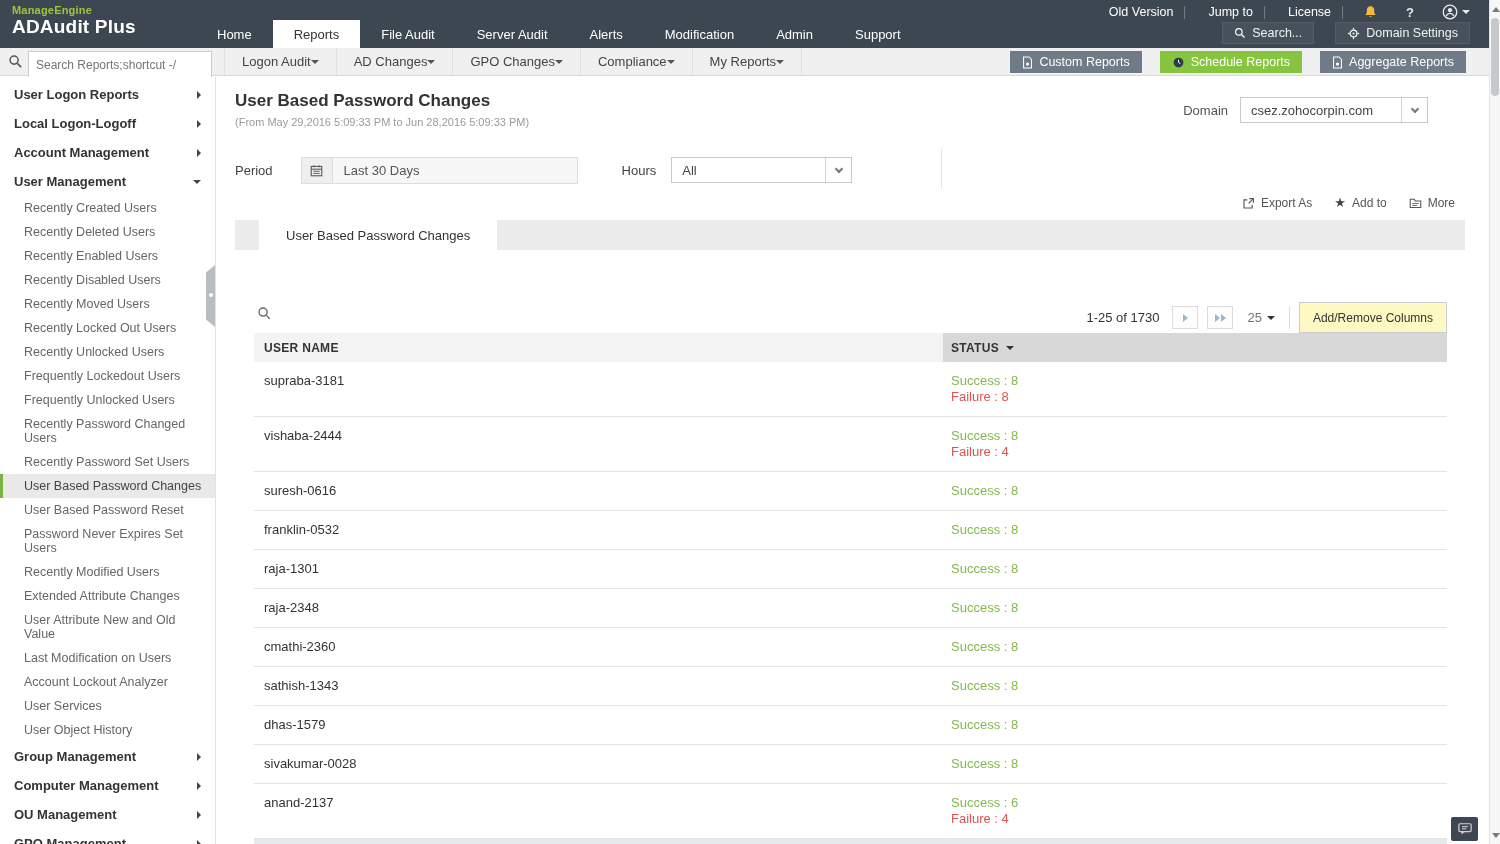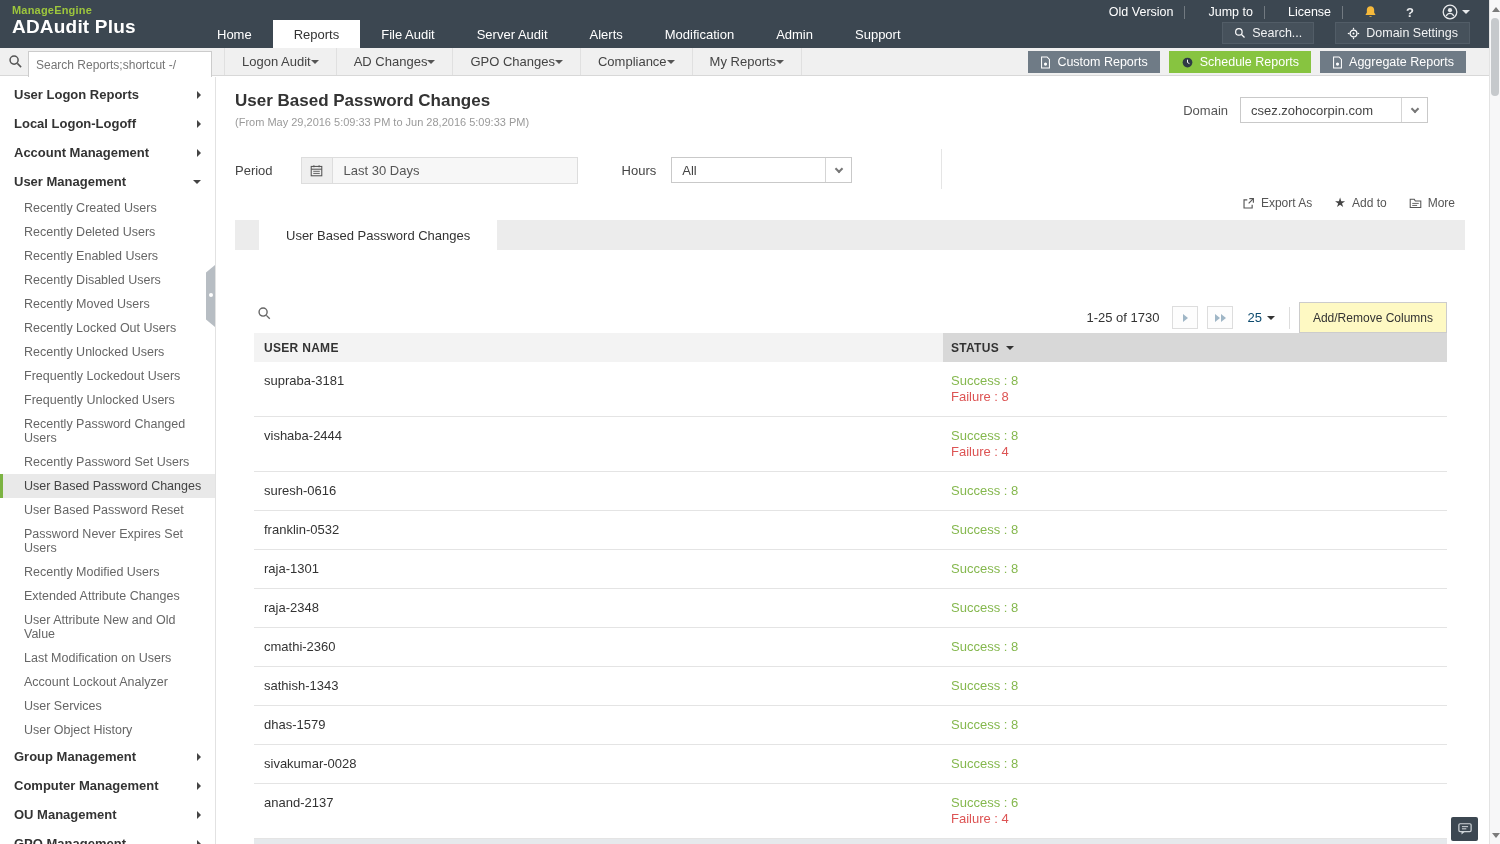--- a/index.html
+++ b/index.html
@@ -28,21 +28,21 @@
   .subnav{position:absolute;top:48px;left:0;width:1500px;height:28px;background:#f0f0f0;border-bottom:1px solid #d8d8d8;}
   .search-wrap{position:absolute;left:0;top:0;width:218px;height:28px;}
   .search-wrap .mag{position:absolute;left:8px;top:6px;}
   .search-input{position:absolute;left:28px;top:3px;width:184px;height:28px;border:1px solid #ccc;
                 background:#fff;font-size:12px;color:#777;padding:0 7px;outline:none;
                 font-family:"Liberation Sans","DejaVu Sans",sans-serif;}
   .menus{position:absolute;left:224px;top:0;height:27px;display:flex;}
   .menu-item{display:flex;align-items:center;padding:0 17px;font-size:13px;color:#444;
              border-right:1px solid #e0e0e0;cursor:pointer;}
   .menu-item:first-child{border-left:1px solid #e0e0e0;}
-  .actions{position:absolute;right:34px;top:3px;display:flex;gap:9px;}
+  .actions{position:absolute;right:34px;top:3px;display:flex;gap:18px;}
   .action-btn{display:flex;align-items:center;gap:6px;height:22px;padding:0 12px;font-size:12.5px;
               color:#fff;cursor:pointer;}
   .action-btn.gray{background:#6f7b86;}
   .action-btn.green{background:#87c440;}
 
   
   .caret-down{display:inline-block;width:0;height:0;border-left:4px solid transparent;
               border-right:4px solid transparent;border-top:4px solid currentColor;}
   .caret-right{display:inline-block;width:0;height:0;border-top:4px solid transparent;
                border-bottom:4px solid transparent;border-left:4px solid currentColor;}
@@ -87,21 +87,21 @@
   .tabstrip{position:absolute;left:18px;top:143px;width:1230px;height:30px;background:#ececec;}
   .tab-active{position:absolute;left:24px;top:0;height:30px;background:#fff;display:flex;align-items:center;
               padding:0 27px;font-size:13px;color:#333;cursor:pointer;}
   .panel{position:absolute;left:18px;top:173px;width:1230px;height:594px;background:#fff;}
   .panel-search{position:absolute;left:22px;top:56px;cursor:pointer;}
   .pagination{position:absolute;right:18px;top:52px;display:flex;align-items:center;gap:9px;}
   .range-text{font-size:13px;color:#333;margin-right:4px;}
   .page-btn{width:26px;height:23px;border:1px solid #ddd;background:#fdfdfd;display:flex;align-items:center;
             justify-content:center;gap:1px;color:#9fb6c6;cursor:pointer;}
   .page-btn .caret-right{border-left-width:5px;border-top-width:4px;border-bottom-width:4px;}
-  .page-size{display:flex;align-items:center;gap:5px;font-size:13px;color:#0c4a6e;margin:0 5px;cursor:pointer;}
+  .page-size{display:flex;align-items:center;gap:5px;font-size:13px;color:#737373;margin:0 5px;cursor:pointer;}
   .pg-div{width:1px;height:22px;background:#ddd;}
   .cols-btn{height:31px;border:1px solid #ccc;background:#fef9c3;display:flex;align-items:center;
             padding:0 13px;font-size:12px;color:#333;cursor:pointer;}
 
   .table{position:absolute;left:19px;top:83px;width:1193px;}
   .thead{display:flex;height:29px;}
   .th{display:flex;align-items:center;font-size:12px;font-weight:bold;color:#333;letter-spacing:.3px;}
   .th-user{flex:0 0 689px;background:#f3f3f3;padding-left:10px;}
   .th-status{flex:1;background:#d8d8d8;padding-left:8px;gap:7px;}
   .th .caret-down{color:#333;}

